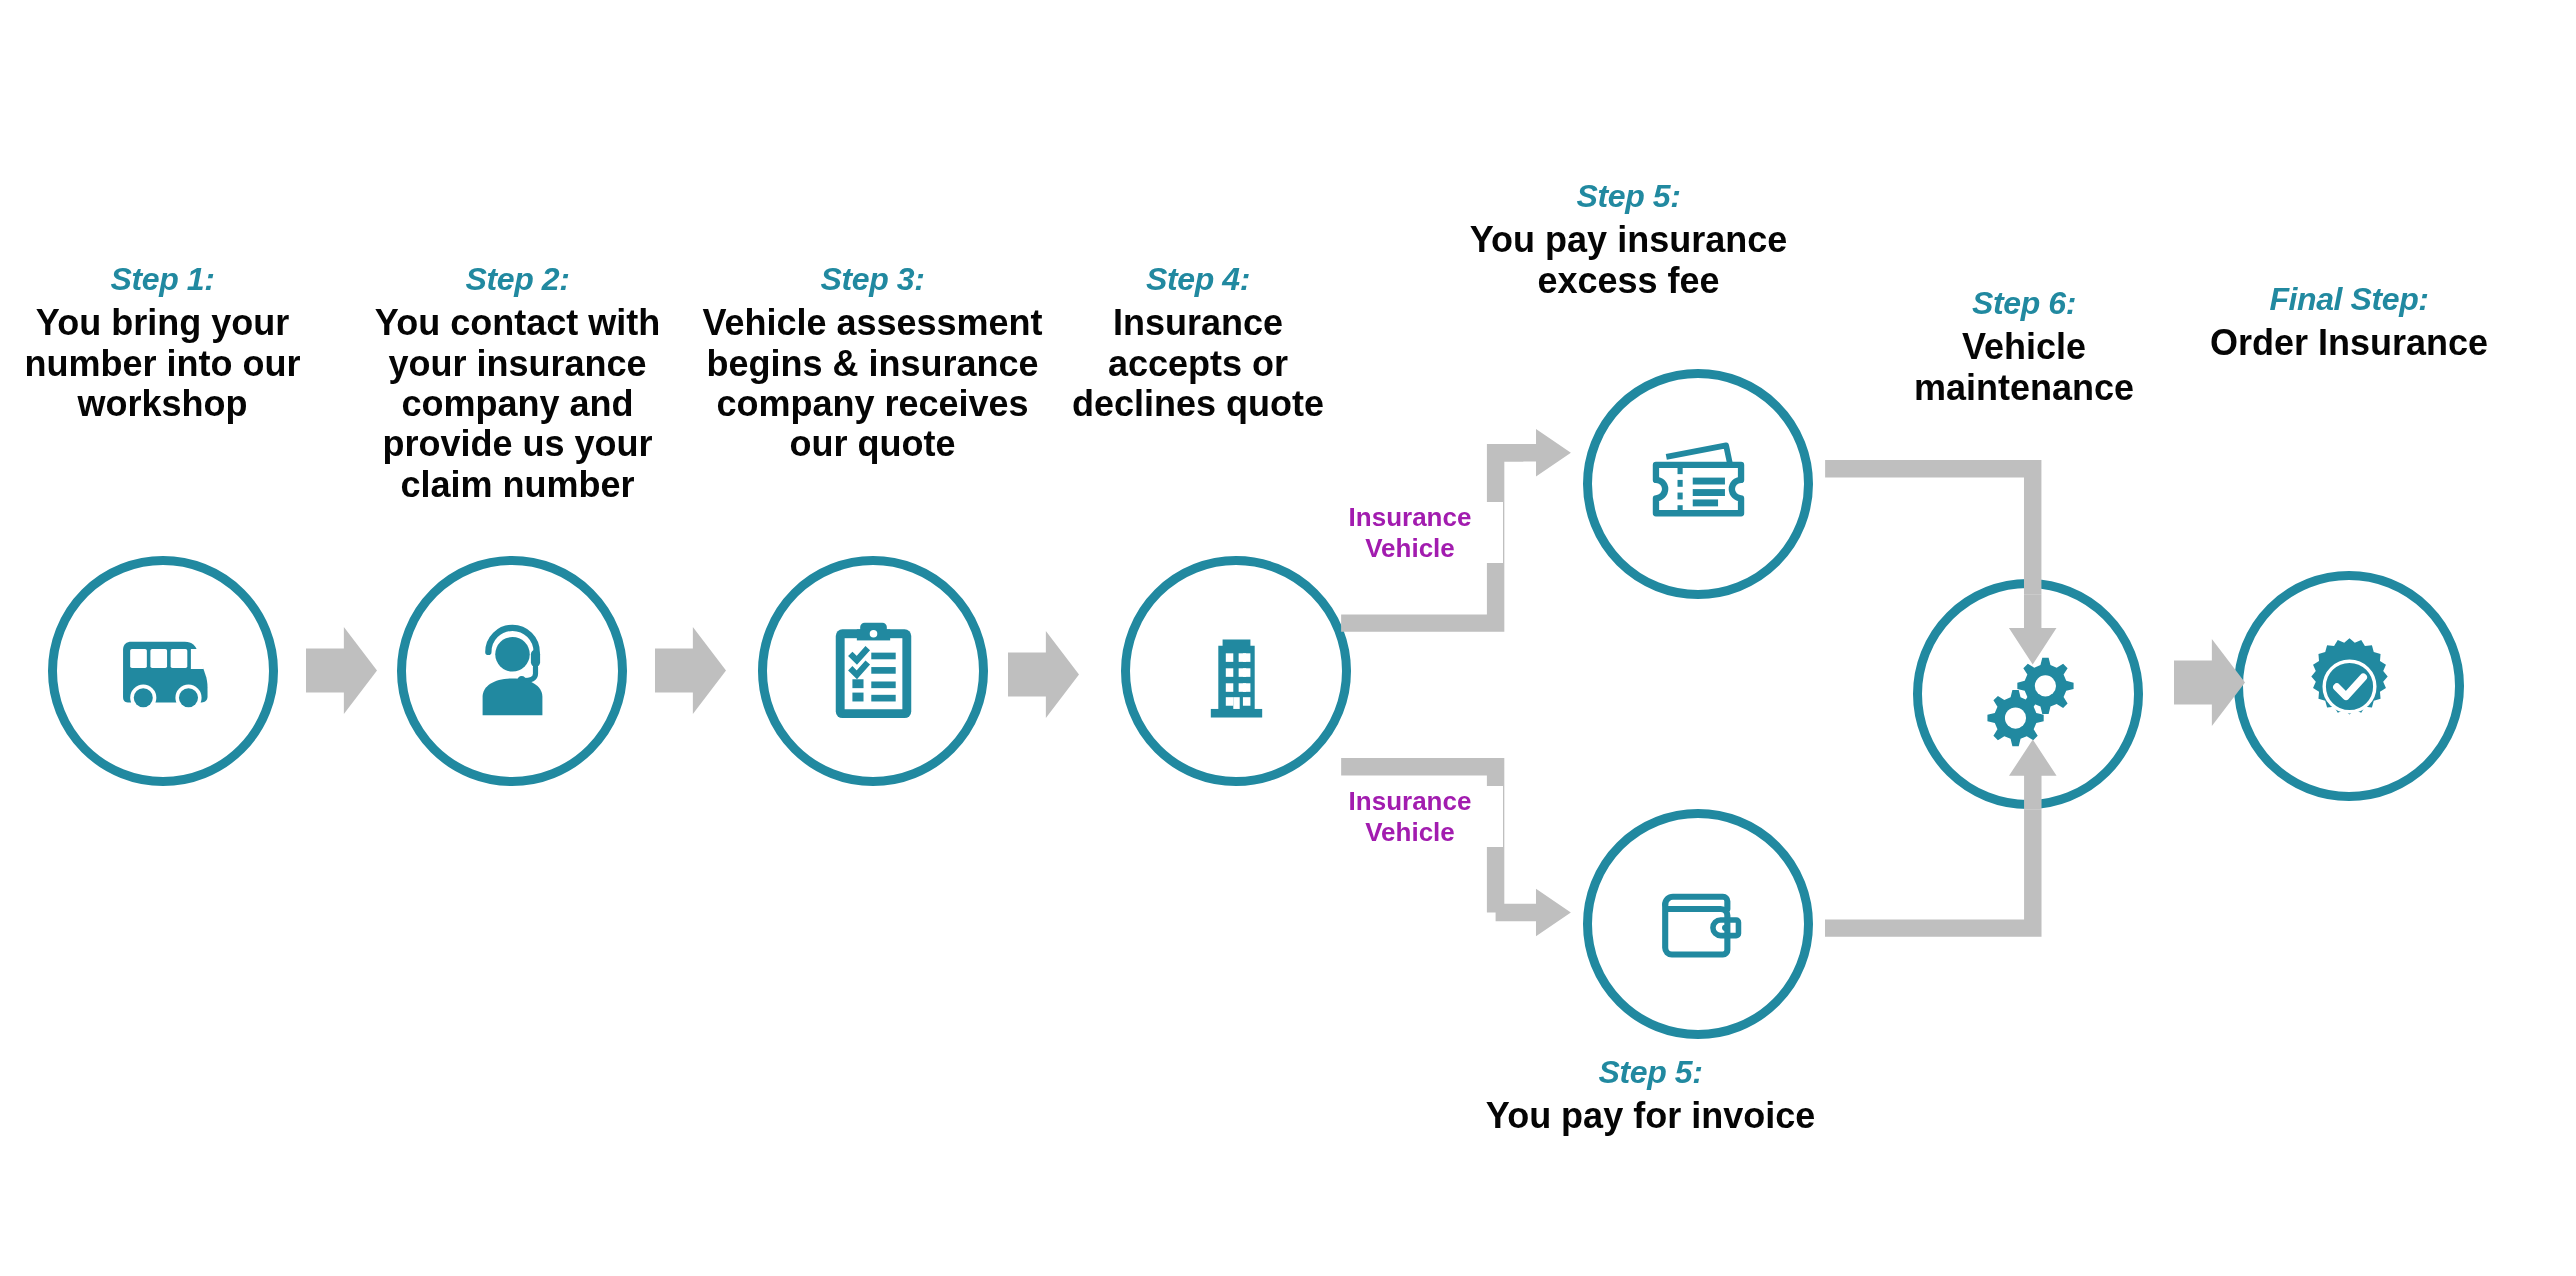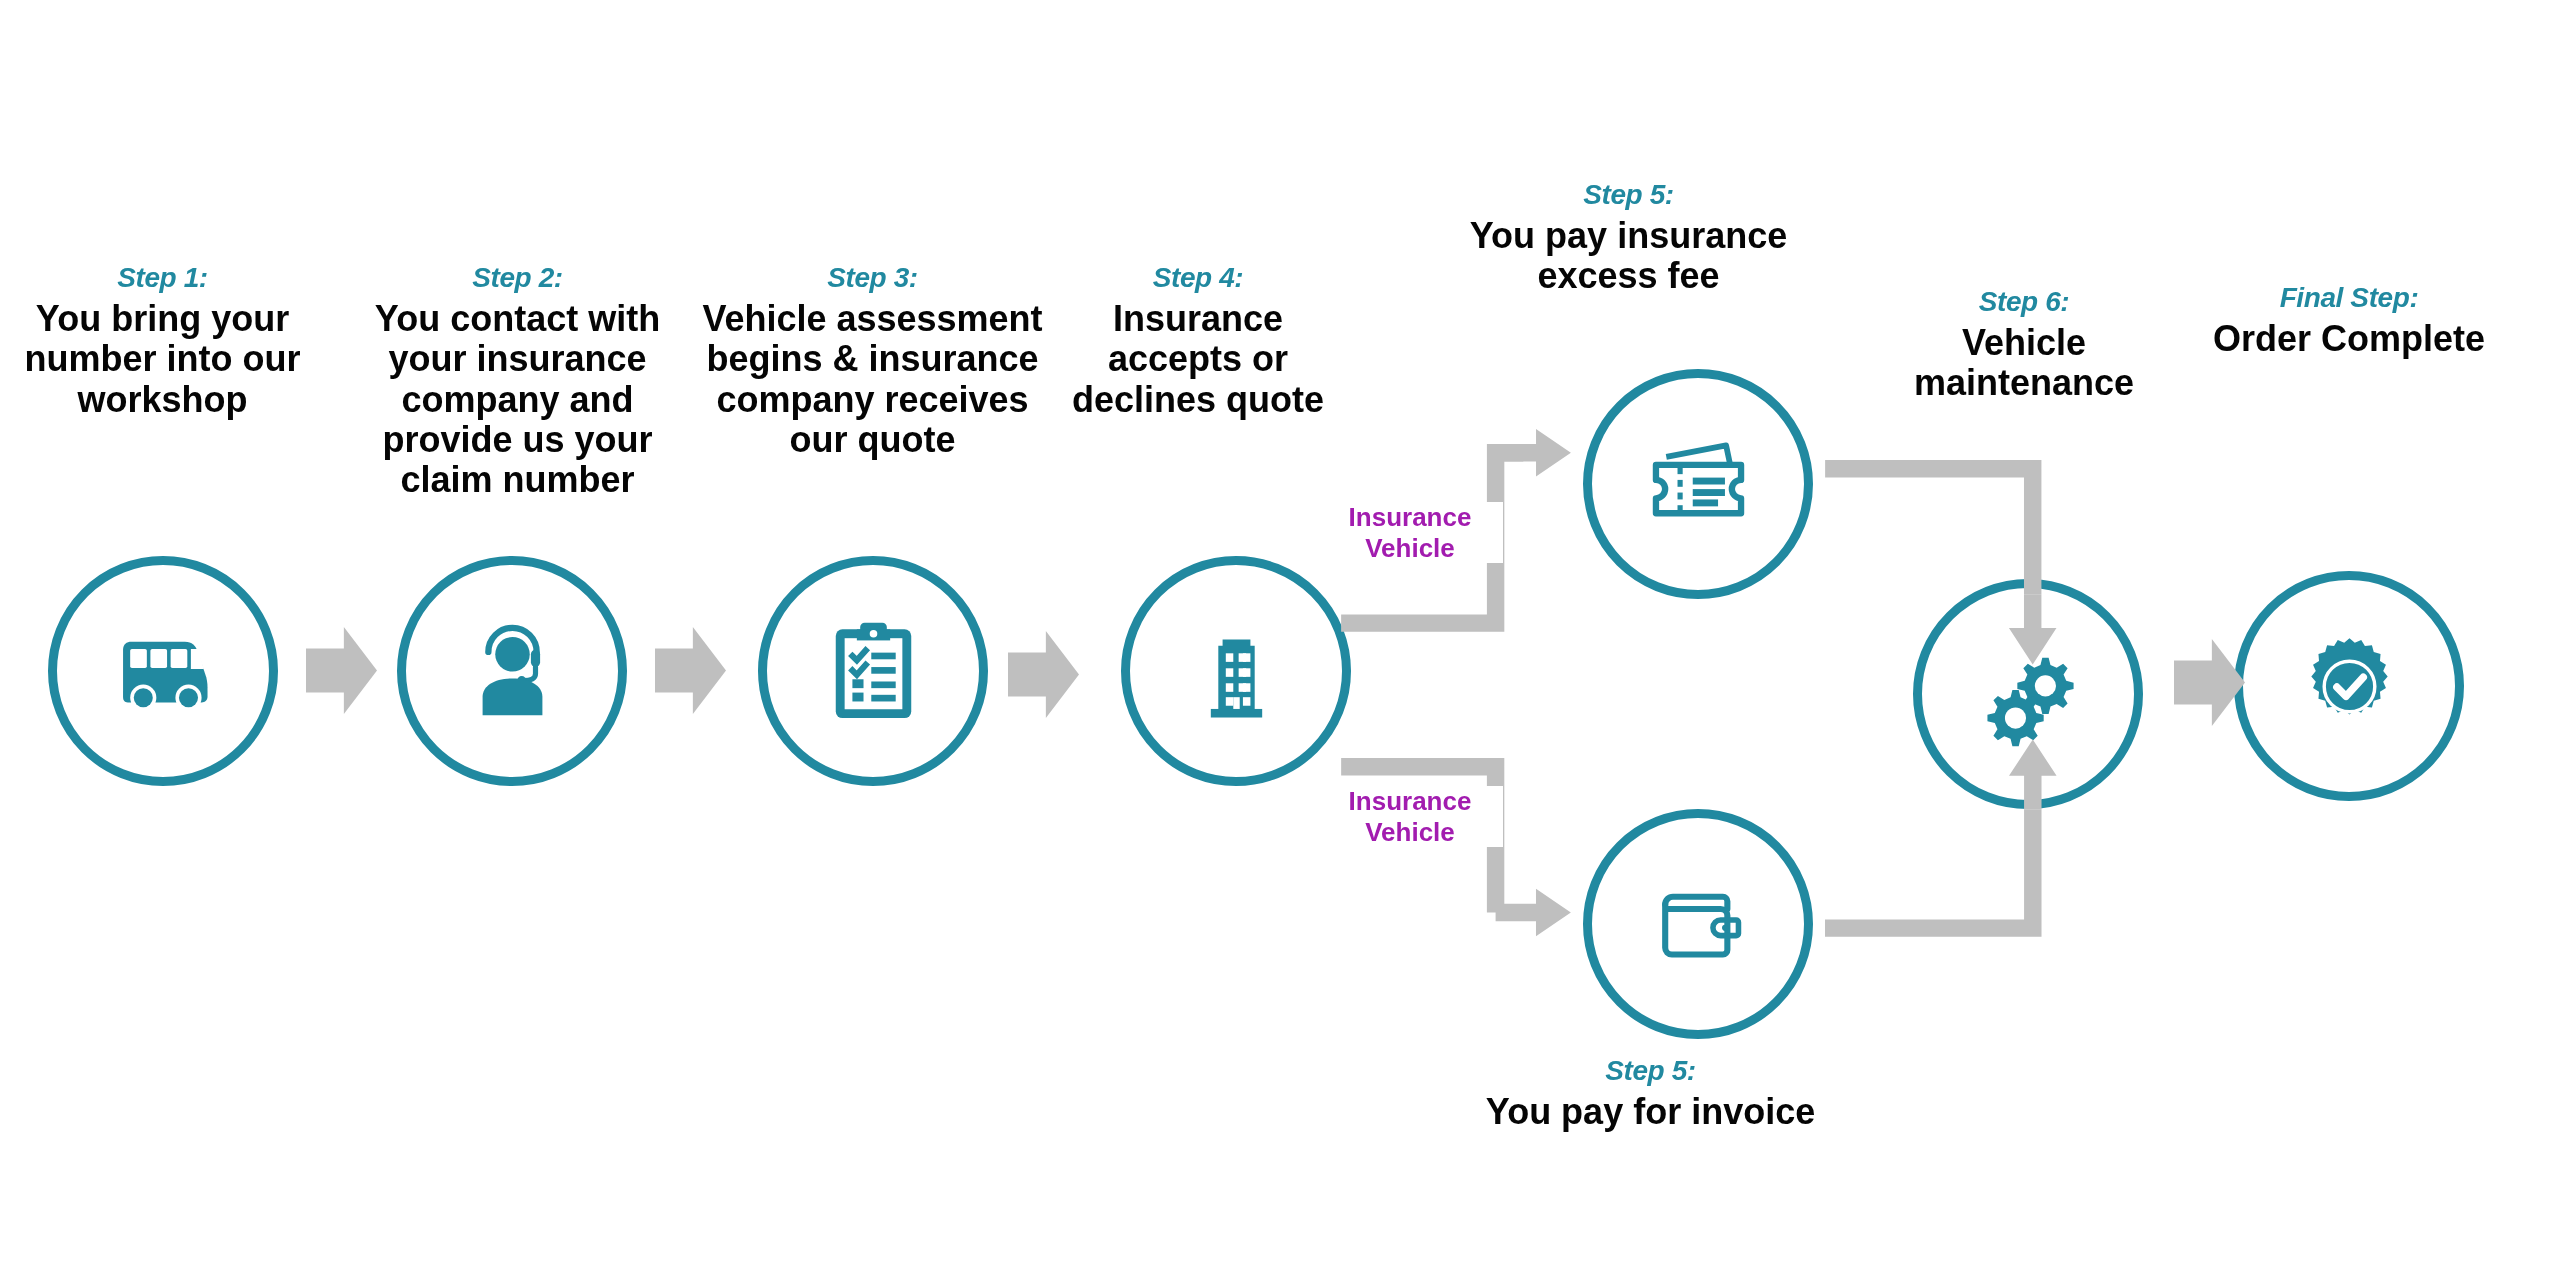--- a/index.html
+++ b/index.html
@@ -6,21 +6,21 @@
   body{width:2576px;height:1276px;overflow:hidden;
        font-family:"Liberation Sans", sans-serif;}
   #stage{position:relative;width:2576px;height:1276px;background:#fff;}
   .circle{position:absolute;border-radius:50%;
           border:9.5px solid #2189a0;background:#fff;box-sizing:border-box;
           display:flex;align-items:center;justify-content:center;}
   .circle svg{display:block;}
 
   .caption{position:absolute;text-align:center;line-height:1.12;}
   .step-title{color:#2189a0;font-style:italic;font-weight:bold;
-              font-size:28px;letter-spacing:-0.4px;white-space:nowrap;}
+              font-size:32px;letter-spacing:-0.4px;white-space:nowrap;}
   .step-desc{color:#050505;font-weight:bold;font-size:36px;margin-top:5.6px;}
 
   .branch-label{position:absolute;color:#a21caf;font-weight:bold;
                 font-size:26px;line-height:1.18;text-align:center;
                 background:#fff;z-index:6;}
 
   .conn{position:absolute;z-index:1;}
   .conn svg{display:block;overflow:visible;}
 </style>
 </head>
@@ -227,21 +227,21 @@
         <g fill="#2189a0">
           <path d="M36 46 l5.5 0 1.6 6.4 5.4 2.3 5.6-3.5 3.9 3.9 -3.5 5.6 2.3 5.4 6.4 1.6 0 5.5 -6.4 1.6 -2.3 5.4 3.5 5.6 -3.9 3.9 -5.6-3.5 -5.4 2.3 -1.6 6.4 -5.5 0 -1.6-6.4 -5.4-2.3 -5.6 3.5 -3.9-3.9 3.5-5.6 -2.3-5.4 -6.4-1.6 0-5.5 6.4-1.6 2.3-5.4 -3.5-5.6 3.9-3.9 5.6 3.5 5.4-2.3 Z"></path>
         </g>
         <circle cx="38.7" cy="70.5" r="9.2" fill="#fff"></circle>
       </svg>
     </span>
   </div>
 
   <div class="caption" style="left:2206px;top:282px;width:286px;">
     <div class="step-title">Final Step:</div>
-    <div class="step-desc">Order Complete</div>
+    <div class="step-desc">Order Insurance</div>
   </div>
   <div class="circle" style="left:2234px;top:571px;width:230px;height:230px;">
     <span>
       <svg width="115" height="115" viewBox="0 0 100 100">
         <g fill="#2189a0">
           <path d="M50 8
             l4.6 3.9 5.6-2.4 3.2 5.2 6.1-0.5 1.6 5.9 5.9 1.6 -0.5 6.1 5.2 3.2 -2.4 5.6 3.9 4.6 -3.9 4.6 2.4 5.6 -5.2 3.2 0.5 6.1 -5.9 1.6 -1.6 5.9 -6.1-0.5 -3.2 5.2 -5.6-2.4 -4.6 3.9 -4.6-3.9 -5.6 2.4 -3.2-5.2 -6.1 0.5 -1.6-5.9 -5.9-1.6 0.5-6.1 -5.2-3.2 2.4-5.6 -3.9-4.6 3.9-4.6 -2.4-5.6 5.2-3.2 -0.5-6.1 5.9-1.6 1.6-5.9 6.1 0.5 3.2-5.2 5.6 2.4 Z"></path>
         </g>
         <circle cx="50" cy="50" r="22" fill="none" stroke="#fff" stroke-width="3"></circle>
         <path d="M39 50.5 L47 58.5 L62 42" stroke="#fff" stroke-width="6.5" fill="none" stroke-linecap="round" stroke-linejoin="round"></path>

